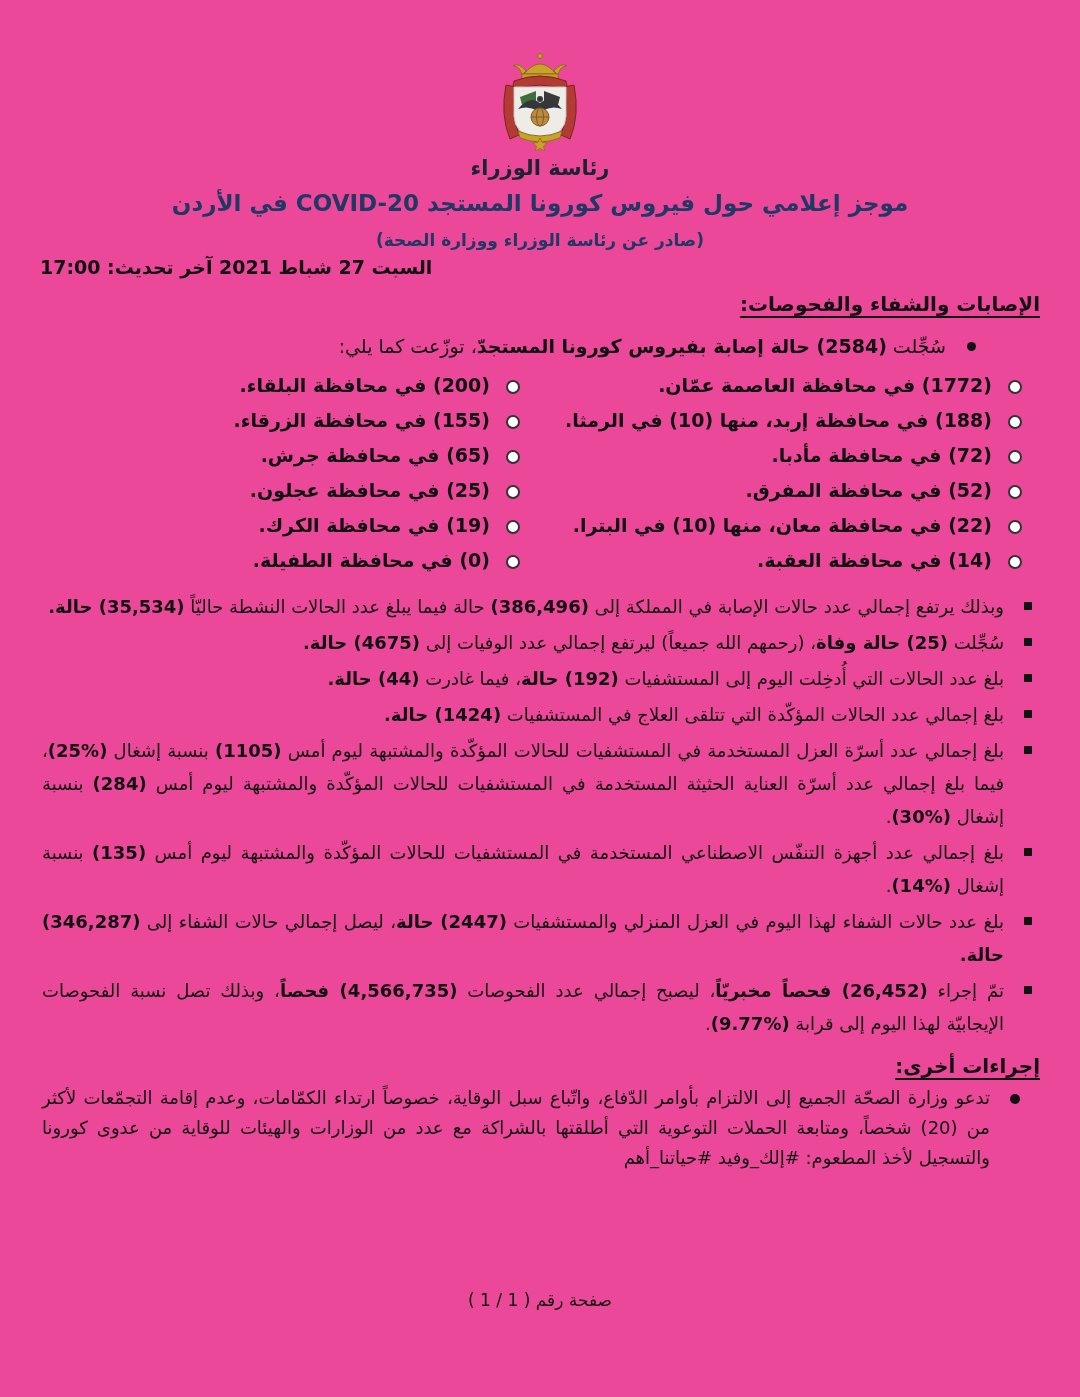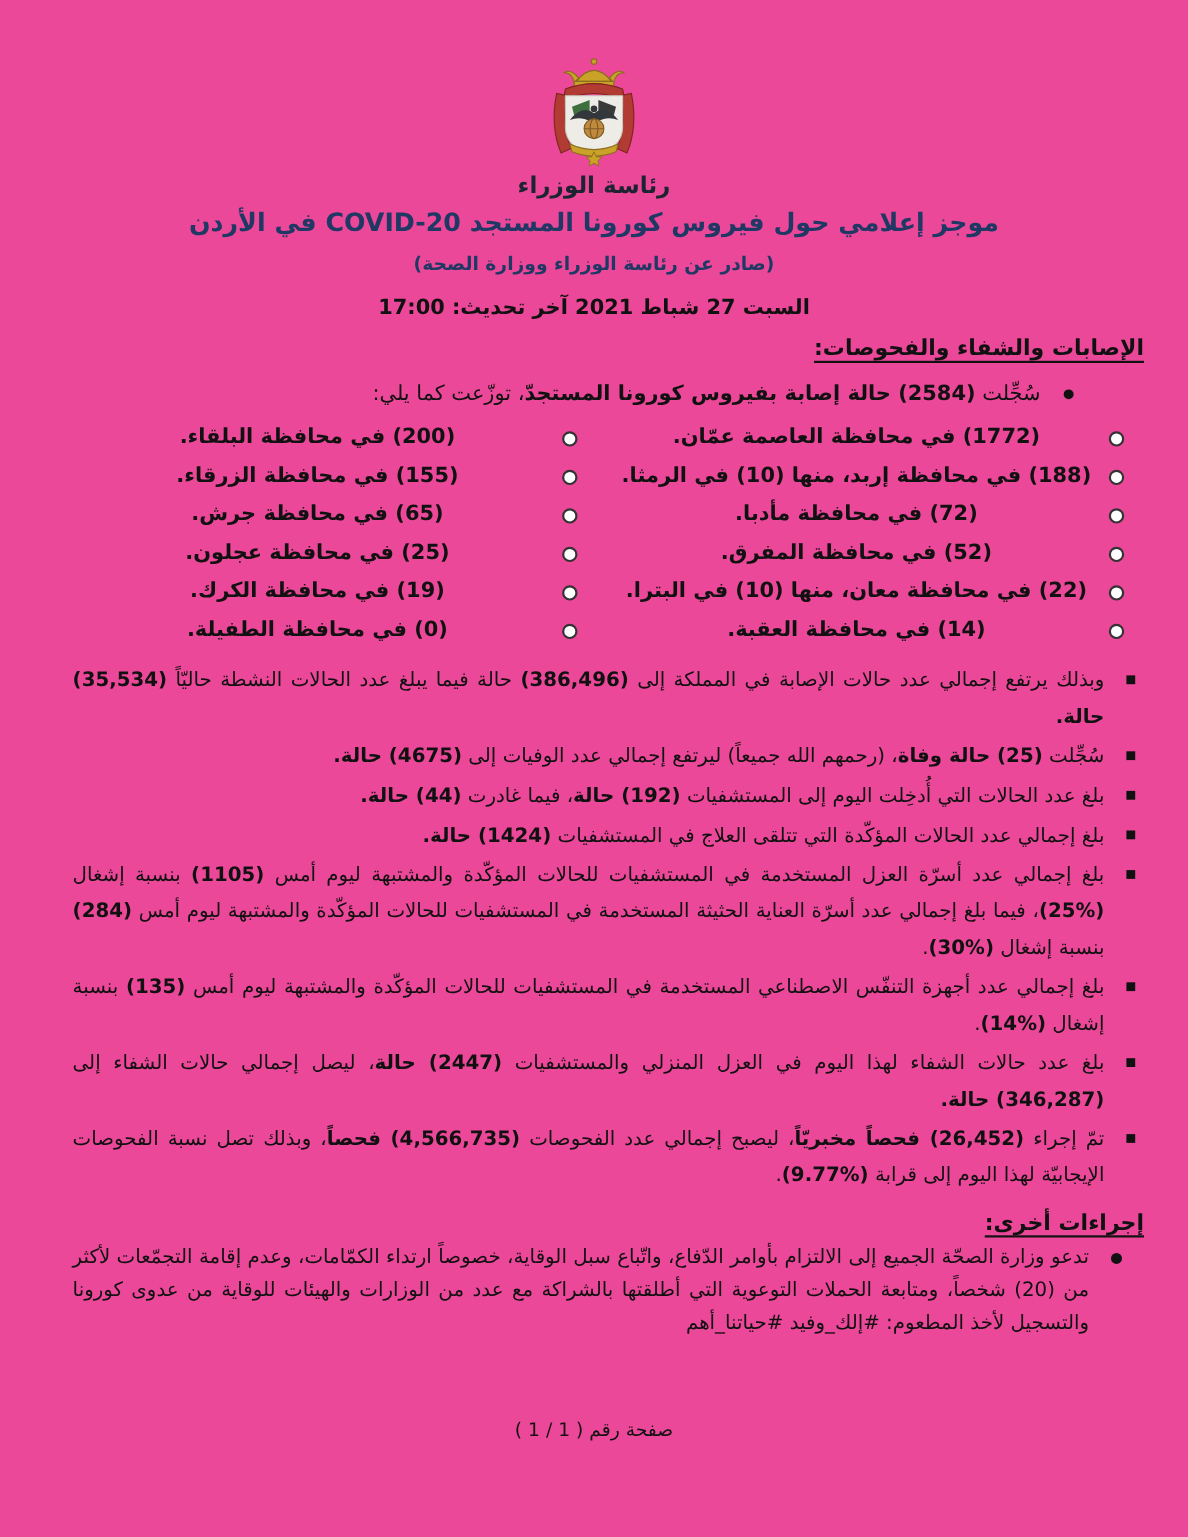--- a/index.html
+++ b/index.html
@@ -5,28 +5,28 @@
   html,body{margin:0;padding:0;background:#ffffff;}
   .page{
     width:1080px;height:1397px;background:#ec4899;position:relative;overflow:hidden;
     font-family:"DejaVu Sans",sans-serif;color:#111111;direction:rtl;
   }
   .header{text-align:center;padding-top:50px;}
   .crest{display:block;margin:0 auto;}
   .org{font-size:21px;font-weight:bold;color:#1c2431;margin-top:2px;letter-spacing:1px;}
   .title{font-size:23px;font-weight:bold;color:#1f3864;margin:10px 40px 0 40px;}
   .subtitle{font-size:17px;font-weight:bold;color:#1f3864;margin-top:14px;}
-  .dateline{font-size:19px;font-weight:bold;color:#111;text-align:center;padding:0 40px;margin-top:18px;}
-  .content{padding:0 40px 0 66px;}
+  .dateline{font-size:19px;font-weight:bold;color:#111;text-align:left;padding:0 40px;margin-top:6px;}
+  .content{padding:0 40px 0 42px;}
   .sec-heading{margin-top:14px;font-size:20px;font-weight:bold;text-align:right;}
   .sec-heading .hd{text-decoration:underline;text-underline-offset:5px;text-decoration-thickness:2px;}
   .intro{position:relative;padding-right:94px;margin-top:14px;font-size:19px;line-height:32px;text-align:right;}
   .intro .disc{position:absolute;right:64px;top:12px;width:9px;height:9px;border-radius:50%;background:#111;}
   .gov-grid{display:grid;grid-template-columns:1fr 1fr;column-gap:36px;margin-top:6px;padding:0 14px 0 16px;}
-  .gov{position:relative;padding-right:34px;font-size:19px;font-weight:bold;line-height:35px;text-align:center;white-space:nowrap;}
+  .gov{position:relative;padding-right:34px;font-size:19px;font-weight:bold;line-height:35px;text-align:right;white-space:nowrap;}
   .gov .circ{position:absolute;right:4px;top:12px;width:10px;height:10px;border:2px solid #333;border-radius:50%;background:#fff;}
   .stats{margin-top:12px;}
   .stat{position:relative;padding-right:36px;margin-top:3px;font-size:18px;line-height:33px;text-align:justify;}
   .stat .sq{position:absolute;right:8px;top:12px;width:8px;height:8px;background:#111;}
   .other{position:relative;padding-right:50px;margin-top:5px;font-size:18px;line-height:30px;text-align:justify;}
   .other .disc{position:absolute;right:20px;top:11px;width:10px;height:10px;border-radius:50%;background:#111;}
   .b{font-weight:bold;}
   .footer{position:absolute;left:0;right:0;top:1290px;text-align:center;font-size:17px;color:#111;}
 </style>
 </head>

